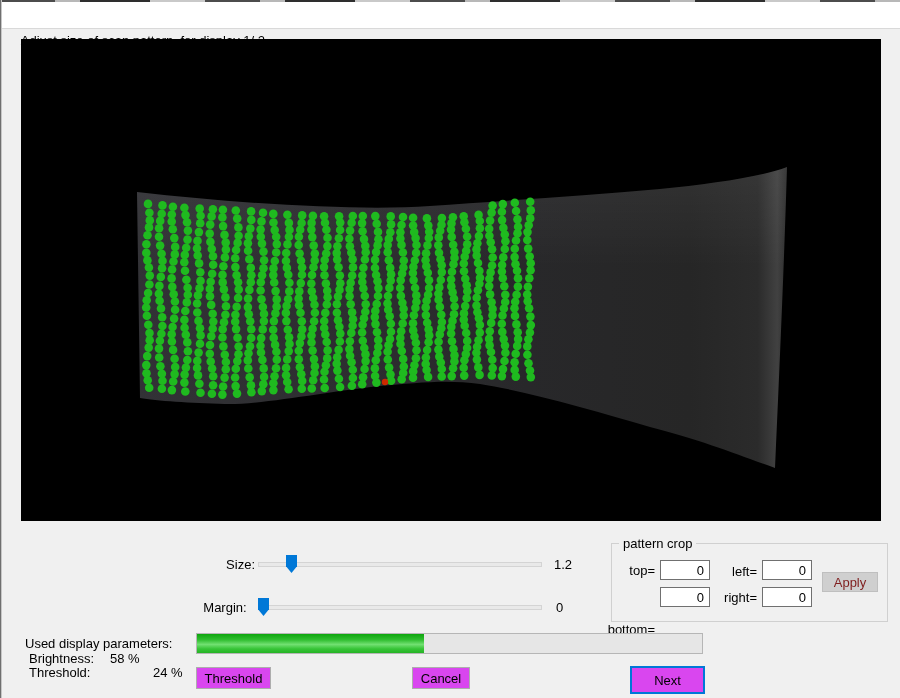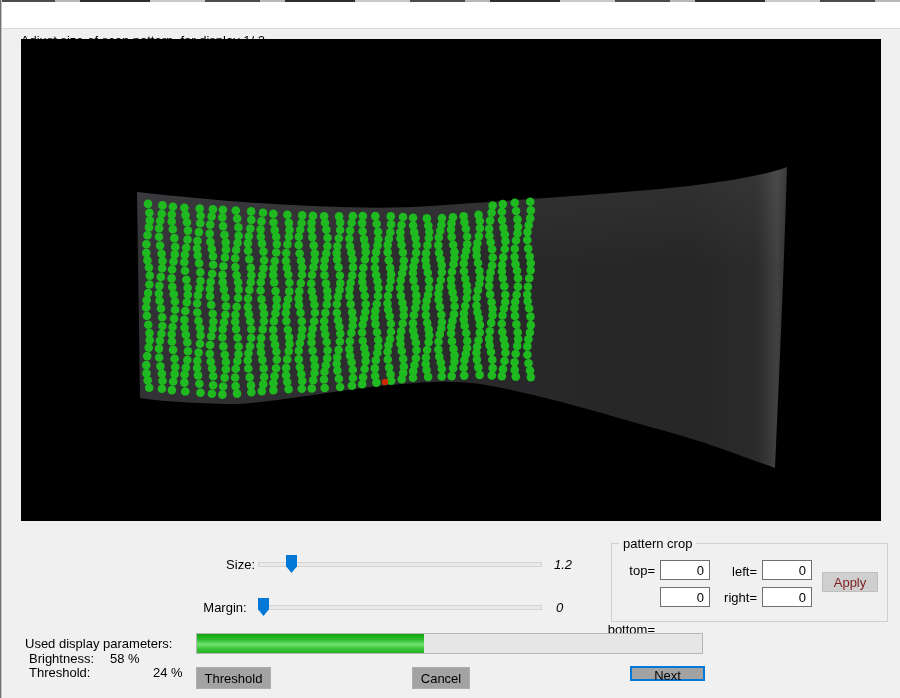--- a/index.html
+++ b/index.html
@@ -10,30 +10,30 @@
   }
   .window{position:absolute;inset:0;background:#f0f0f0;}
   .top-strip{position:absolute;top:0;left:0;right:0;height:2px;
     background:repeating-linear-gradient(90deg,#4c4c4c 0 55px,#b8b8b8 55px 80px,#2e2e2e 80px 150px,#c9c9c9 150px 205px);}
   .left-edge{position:absolute;left:0;top:0;width:2px;height:100%;
     background:linear-gradient(90deg,#6f6f6f 0 1px,#c6c6c6 1px 2px);}
   .titlebar{position:absolute;left:2px;top:2px;right:0;height:26px;background:#ffffff;
     border-bottom:1px solid #d9d9d9;line-height:26px;padding-left:5px;white-space:pre;}
   .canvas{position:absolute;left:21px;top:39px;width:860px;height:482px;background:#000;}
   .lbl{position:absolute;height:16px;line-height:16px;}
-  .val{position:absolute;height:16px;line-height:16px;font-style:italic;}
+  .val{position:absolute;height:16px;line-height:16px;}
   .track{position:absolute;width:282px;height:3px;background:#e9e9e9;border:1px solid #d4d4d4;}
   .thumb{position:absolute;width:11px;height:18px;background:#0078d7;
     clip-path:polygon(0 0,100% 0,100% 62%,50% 100%,0 62%);}
   .groupbox{position:absolute;left:611px;top:543px;width:275px;height:77px;border:1px solid #d0d0d0;}
   .grouplabel{position:absolute;left:619px;top:536px;background:#f0f0f0;padding:0 4px;line-height:15px;}
   .crop-lbl{position:absolute;text-align:right;height:16px;line-height:16px;}
   .crop-input{position:absolute;width:50px;height:20px;border:1px solid #707070;background:#fff;
     text-align:right;padding:0 5px 0 0;font:13px "Liberation Sans","DejaVu Sans",sans-serif;box-sizing:border-box;}
-  .btn{position:absolute;height:22px;background:#a3a3a3;border:1px solid #adadad;
+  .btn{position:absolute;height:22px;background:#d946ef;border:1px solid #adadad;
     font:13px "Liberation Sans","DejaVu Sans",sans-serif;text-align:center;padding:0;box-sizing:border-box;}
   .btn.disabled{background:#cfcfcf;border-color:#bfbfbf;color:#7f1d1d;}
   .btn.default{border:2px solid #0078d7;}
   .progress{position:absolute;left:196px;top:633px;width:507px;height:21px;
     border:1px solid #b6b6b6;background:#e6e6e6;box-sizing:border-box;}
   .progress-fill{height:100%;width:0;
     background:linear-gradient(180deg,#0da50d 0%,#2ebd2e 30%,#71e071 55%,#37c437 78%,#26b426 100%);}
   .params-line{position:absolute;height:15px;line-height:15px;}
 </style>
 </head>
@@ -867,15 +867,15 @@
   <div class="params-line" style="left:110px;top:651px;">58 %</div>
   <div class="params-line" style="left:29px;top:665px;">Threshold:</div>
   <div class="params-line" style="left:110px;top:665px;margin-left:43px;">24 %</div>
 
   <div class="progress">
     <div class="progress-fill" style="width: 45%;"></div>
   </div>
 
   <button class="btn" style="left:196px;top:667px;width:75px;">Threshold</button>
   <button class="btn" style="left:412px;top:667px;width:58px;">Cancel</button>
-  <button class="btn default" style="left:630px;top:666px;width:75px;height:15px;">Next</button>
+  <button class="btn default" style="left:630px;top:666px;width:75px;height:28px;">Next</button>
 
 </div>
 
 </body></html>

